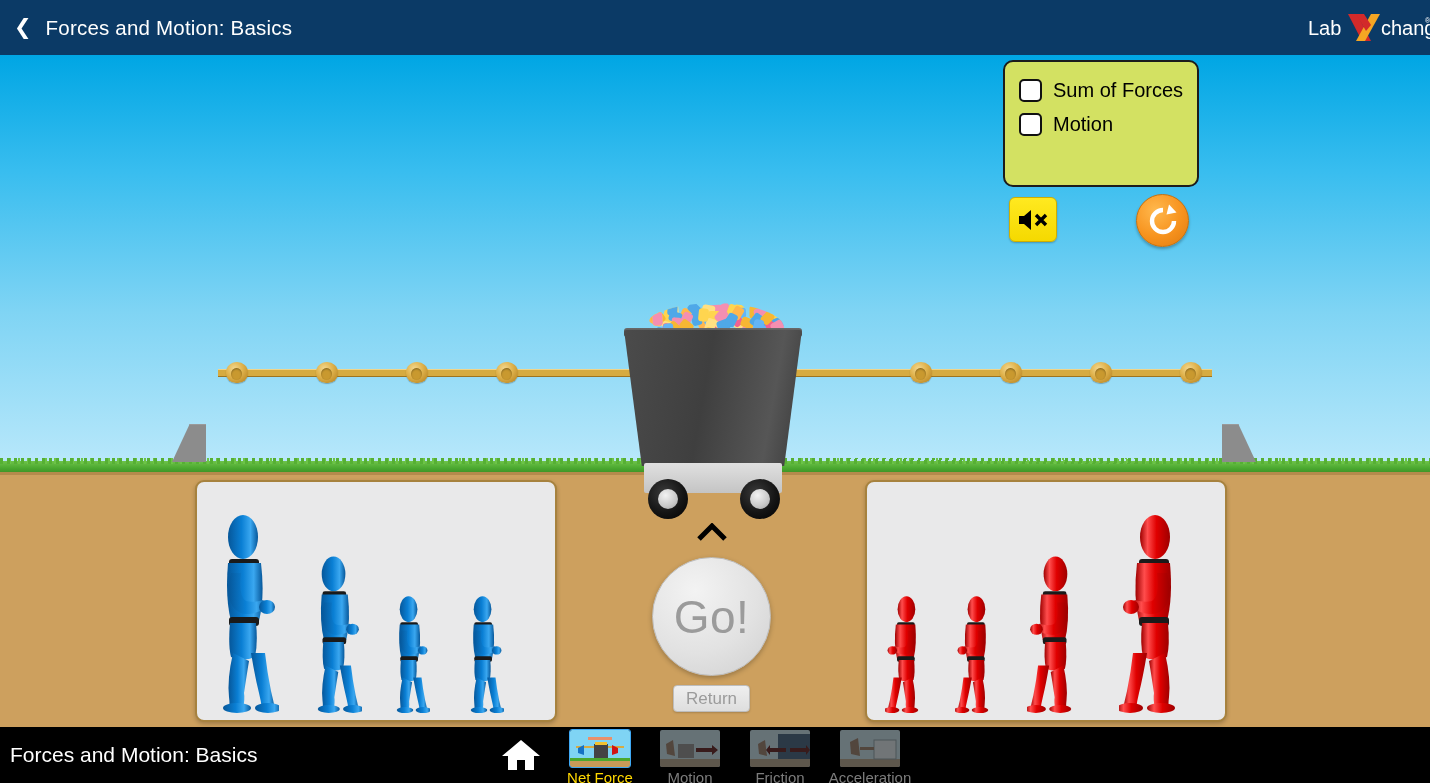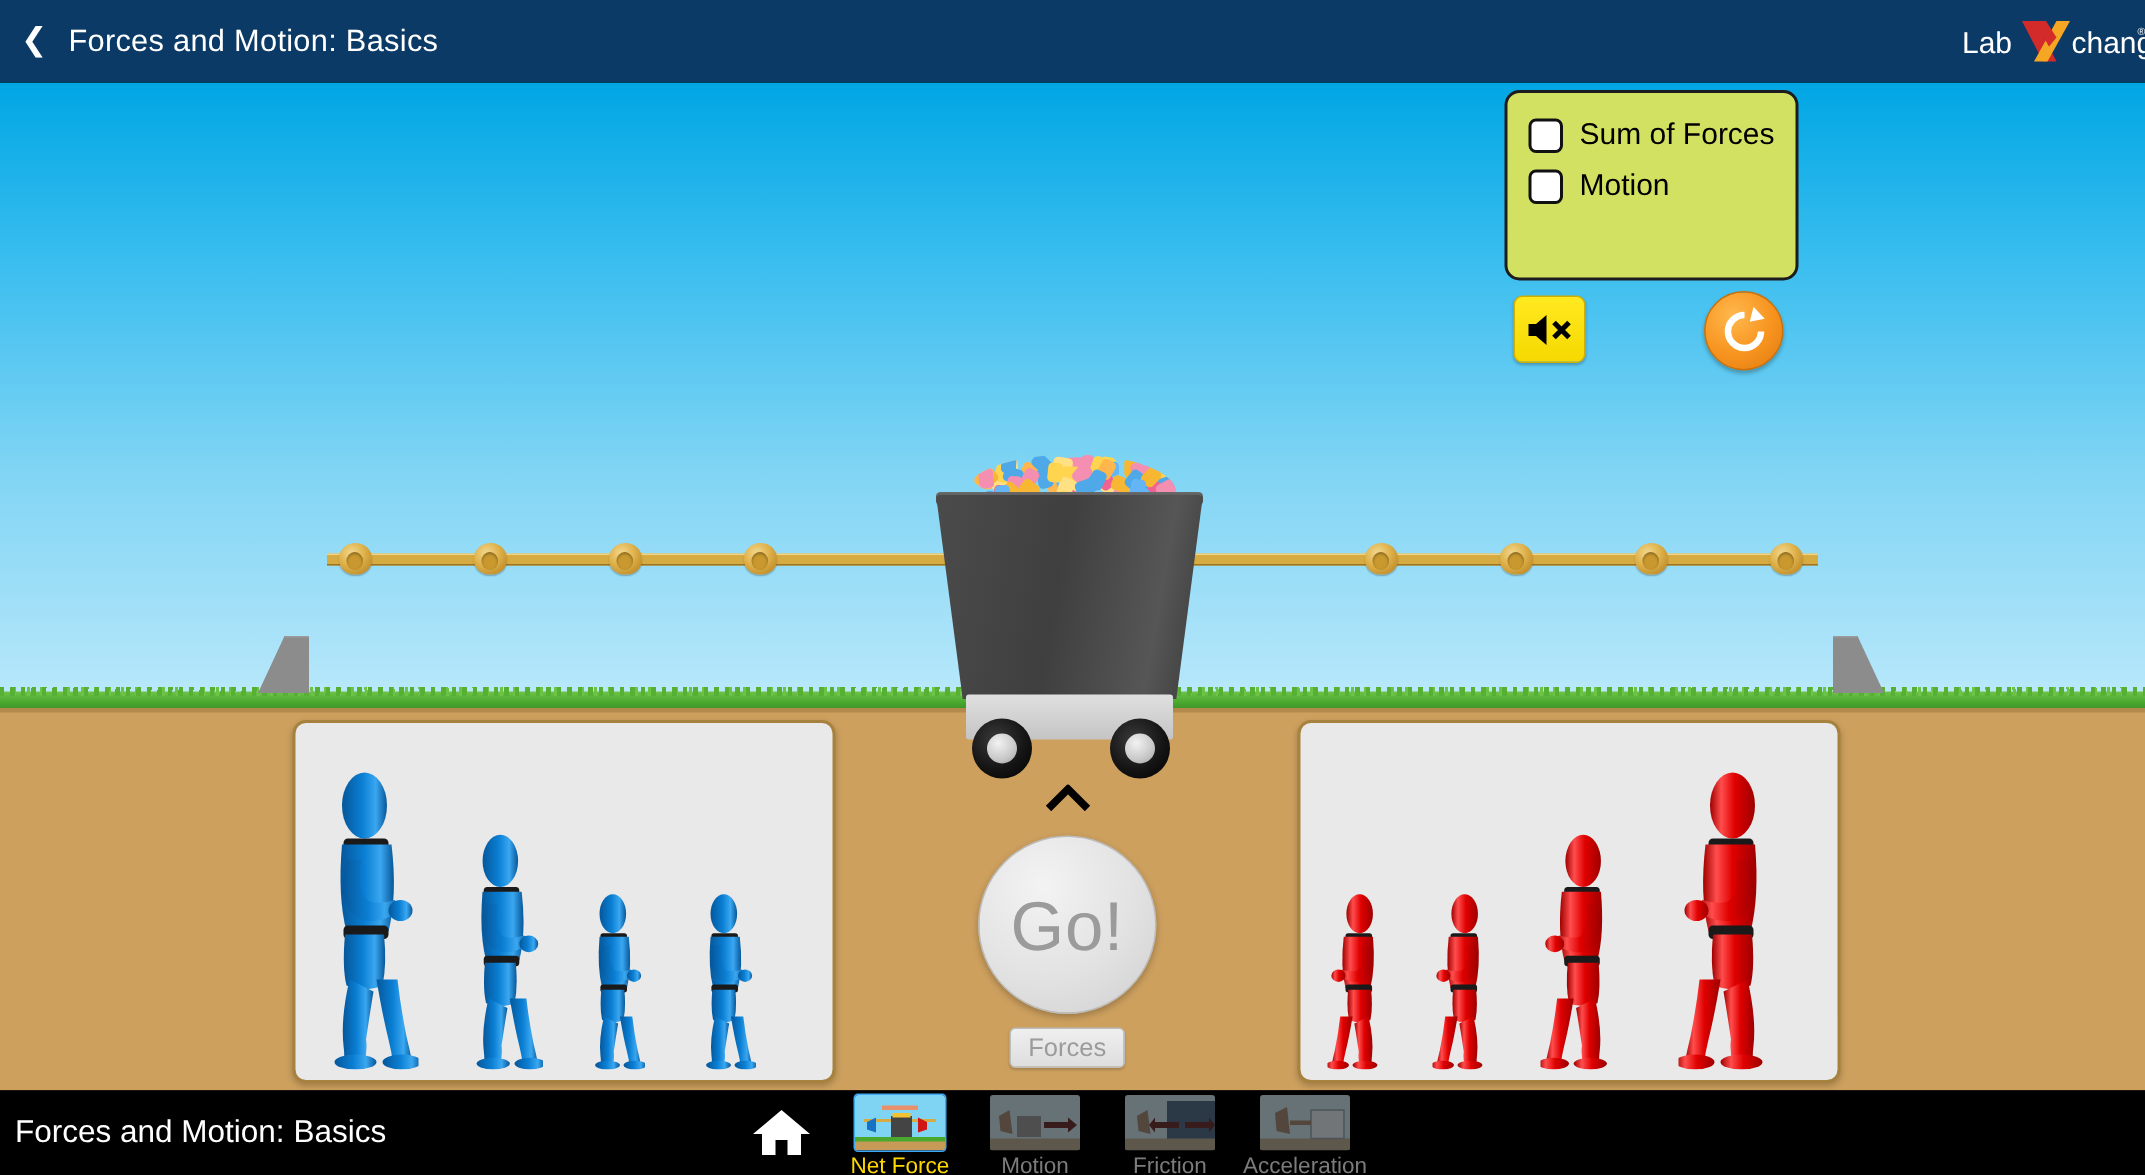--- a/index.html
+++ b/index.html
@@ -606,21 +606,21 @@
       </g>
     </g>
   </svg>
         </div>
       </div>
 
     <div id="go-button">
       <span id="go-label">Go!</span>
     </div>
     <div id="return-button">
-      <span id="return-label">Forces</span>
+      <span id="return-label">Return</span>
     </div>
   </div>
 
   <div id="bottombar">
     <span id="bottom-title">Forces and Motion: Basics</span>
 
     <div id="nav-center">
       <div id="home-btn">
         <svg width="42" height="36" viewBox="0 0 42 36">
           <path d="M21 3 L40 19 L34 19 L34 33 L25 33 L25 23 L17 23 L17 33 L8 33 L8 19 L2 19 Z" fill="#ffffff"></path>

